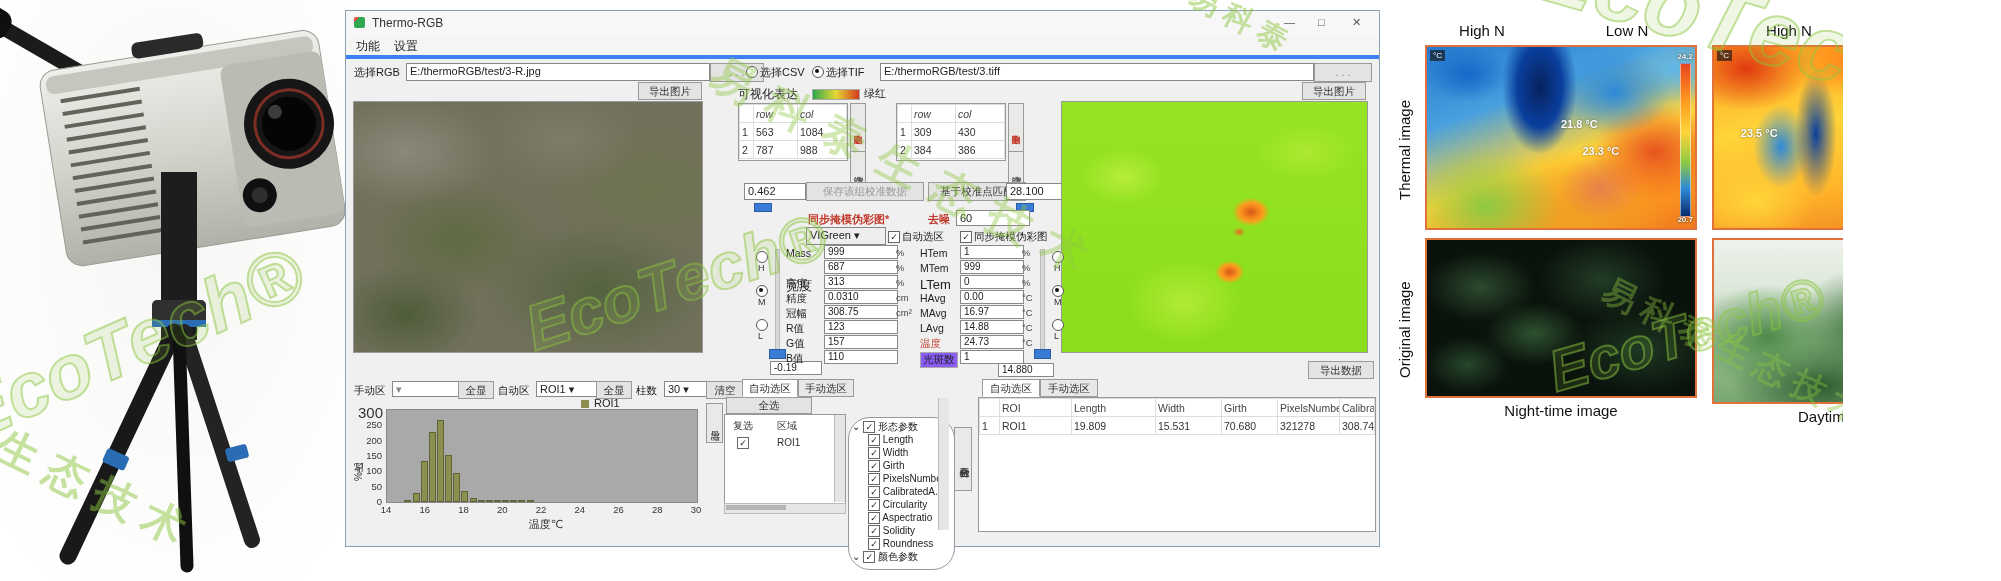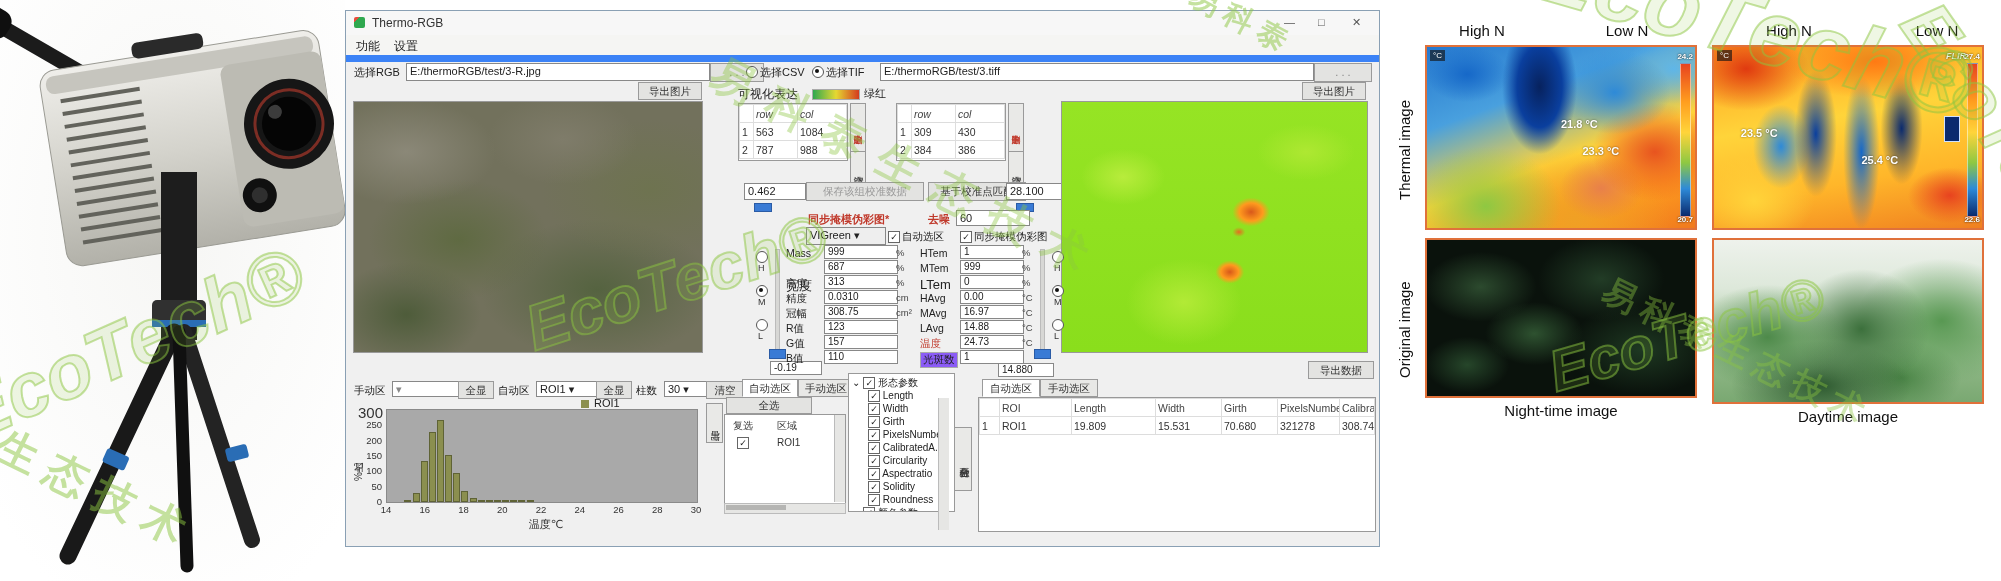--- a/index.html
+++ b/index.html
@@ -1,17 +1,17 @@
 <!DOCTYPE html>
 <html><head>
 <meta charset="utf-8">
 <style>
   html,body{margin:0;padding:0;}
   body{width:2001px;height:581px;background:#fff;font-family:"Liberation Sans","DejaVu Sans",sans-serif;}
-  #root{position:relative;width:2001px;height:581px;overflow:hidden;background:#fff;}
+  #root{position:relative;width:1843px;height:581px;overflow:hidden;background:#fff;}
   .abs{position:absolute;}
   .lbl{position:absolute;font-size:11px;color:#222;white-space:nowrap;}
   .red{color:#c0392b;font-weight:bold;}
   .inp{position:absolute;background:#fff;border:1px solid #888;font-size:11px;line-height:15px;padding:0 3px;color:#222;white-space:nowrap;overflow:hidden;}
   .btn{position:absolute;background:#e3e3e1;border:1px solid #9a9a9a;font-size:11px;text-align:center;color:#333;overflow:hidden;}
   .vbtn{position:absolute;background:#e9e9e7;border:1px solid #9a9a9a;writing-mode:vertical-rl;font-size:10px;text-align:center;color:#333;padding:2px 1px;line-height:12px;}
   .radio{position:absolute;width:10px;height:10px;border:1px solid #555;border-radius:50%;background:#fff;}
   .radio.sel::after{content:"";position:absolute;left:2px;top:2px;width:4px;height:4px;border-radius:50%;background:#111;}
   .cbx{display:inline-block;width:10px;height:10px;border:1px solid #666;background:#fff;font-size:9px;line-height:10px;text-align:center;color:#222;vertical-align:middle;}
   .tblbox{position:absolute;background:#fff;border:1px solid #999;}
@@ -100,21 +100,21 @@
   <div id="app" class="abs" style="left:345px;top:10px;width:1033px;height:535px;background:#f0f0f0;border:1px solid #8aa0b4;">
 
     <div class="abs" style="left:0;top:0;width:1033px;height:24px;background:#f7f7f7;border-bottom:1px solid #ddd;">
       <span class="abs" style="left:8px;top:6px;width:11px;height:11px;background:linear-gradient(135deg,#e74c3c 25%,#2fa84f 25%);border-radius:2px;"></span>
       <span class="lbl" style="left:26px;top:5px;font-size:12px;color:#333;">Thermo-RGB</span>
       <span class="lbl" style="left:938px;top:5px;color:#555;">—</span>
       <span class="lbl" style="left:972px;top:5px;color:#555;">□</span>
       <span class="lbl" style="left:1006px;top:5px;color:#555;">✕</span>
     </div>
 
-    <div class="abs" style="left:0;top:24px;width:1033px;height:20px;background:#f5f5f3;border-bottom:7px solid #3b82f6;">
+    <div class="abs" style="left:0;top:24px;width:1033px;height:20px;background:#f5f5f3;border-bottom:4px solid #3b82f6;">
       <span class="lbl" style="left:10px;top:3px;font-size:12px;">功能</span>
       <span class="lbl" style="left:48px;top:3px;font-size:12px;">设置</span>
     </div>
 
     <span class="lbl" style="left:8px;top:54px;">选择RGB</span>
     <div class="inp" style="left:60px;top:52px;width:296px;height:16px;">E:/thermoRGB/test/3-R.jpg</div>
     <div class="btn" style="left:364px;top:52px;width:52px;height:17px;line-height:17px;color:#888;">. . .</div>
     <span class="radio" style="left:400px;top:55px;"></span>
     <span class="lbl" style="left:414px;top:54px;">选择CSV</span>
     <span class="radio sel" style="left:466px;top:55px;"></span>
@@ -290,21 +290,21 @@
       <span class="abs" style="left:8px;top:4px;">复选</span>
       <span class="abs" style="left:52px;top:4px;">区域</span>
       <span class="cbx" style="position:absolute;left:12px;top:22px;">✓</span>
       <span class="abs" style="left:52px;top:22px;">ROI1</span>
       <div class="abs" style="left:109px;top:0;width:10px;height:87px;background:#e6e6e4;border-left:1px solid #bbb;"></div>
     </div>
     <div class="abs" style="left:378px;top:492px;width:120px;height:9px;background:#e6e6e4;border:1px solid #bbb;">
         <div class="abs" style="left:1px;top:1px;width:60px;height:5px;background:#b5b5b3;"></div>
       </div>
 
-    <div id="tree" class="grid" style="left:502px;top:362px;width:102px;height:134px;padding:2px 0 1px 3px;">
+    <div id="tree" class="grid" style="left:502px;top:406px;width:102px;height:134px;padding:2px 0 15px 3px;border-radius:22px;">
         <div class="trow" style="">⌄ <span class="cbx">✓</span> <span>形态参数</span></div>
         <div class="trow" style="padding-left: 16px;"><span class="cbx">✓</span> <span>Length</span></div>
         <div class="trow" style="padding-left: 16px;"><span class="cbx">✓</span> <span>Width</span></div>
         <div class="trow" style="padding-left: 16px;"><span class="cbx">✓</span> <span>Girth</span></div>
         <div class="trow" style="padding-left: 16px;"><span class="cbx">✓</span> <span>PixelsNumber</span></div>
         <div class="trow" style="padding-left: 16px;"><span class="cbx">✓</span> <span>CalibratedA...</span></div>
         <div class="trow" style="padding-left: 16px;"><span class="cbx">✓</span> <span>Circularity</span></div>
         <div class="trow" style="padding-left: 16px;"><span class="cbx">✓</span> <span>Aspectratio</span></div>
         <div class="trow" style="padding-left: 16px;"><span class="cbx">✓</span> <span>Solidity</span></div>
         <div class="trow" style="padding-left: 16px;"><span class="cbx">✓</span> <span>Roundness</span></div>

